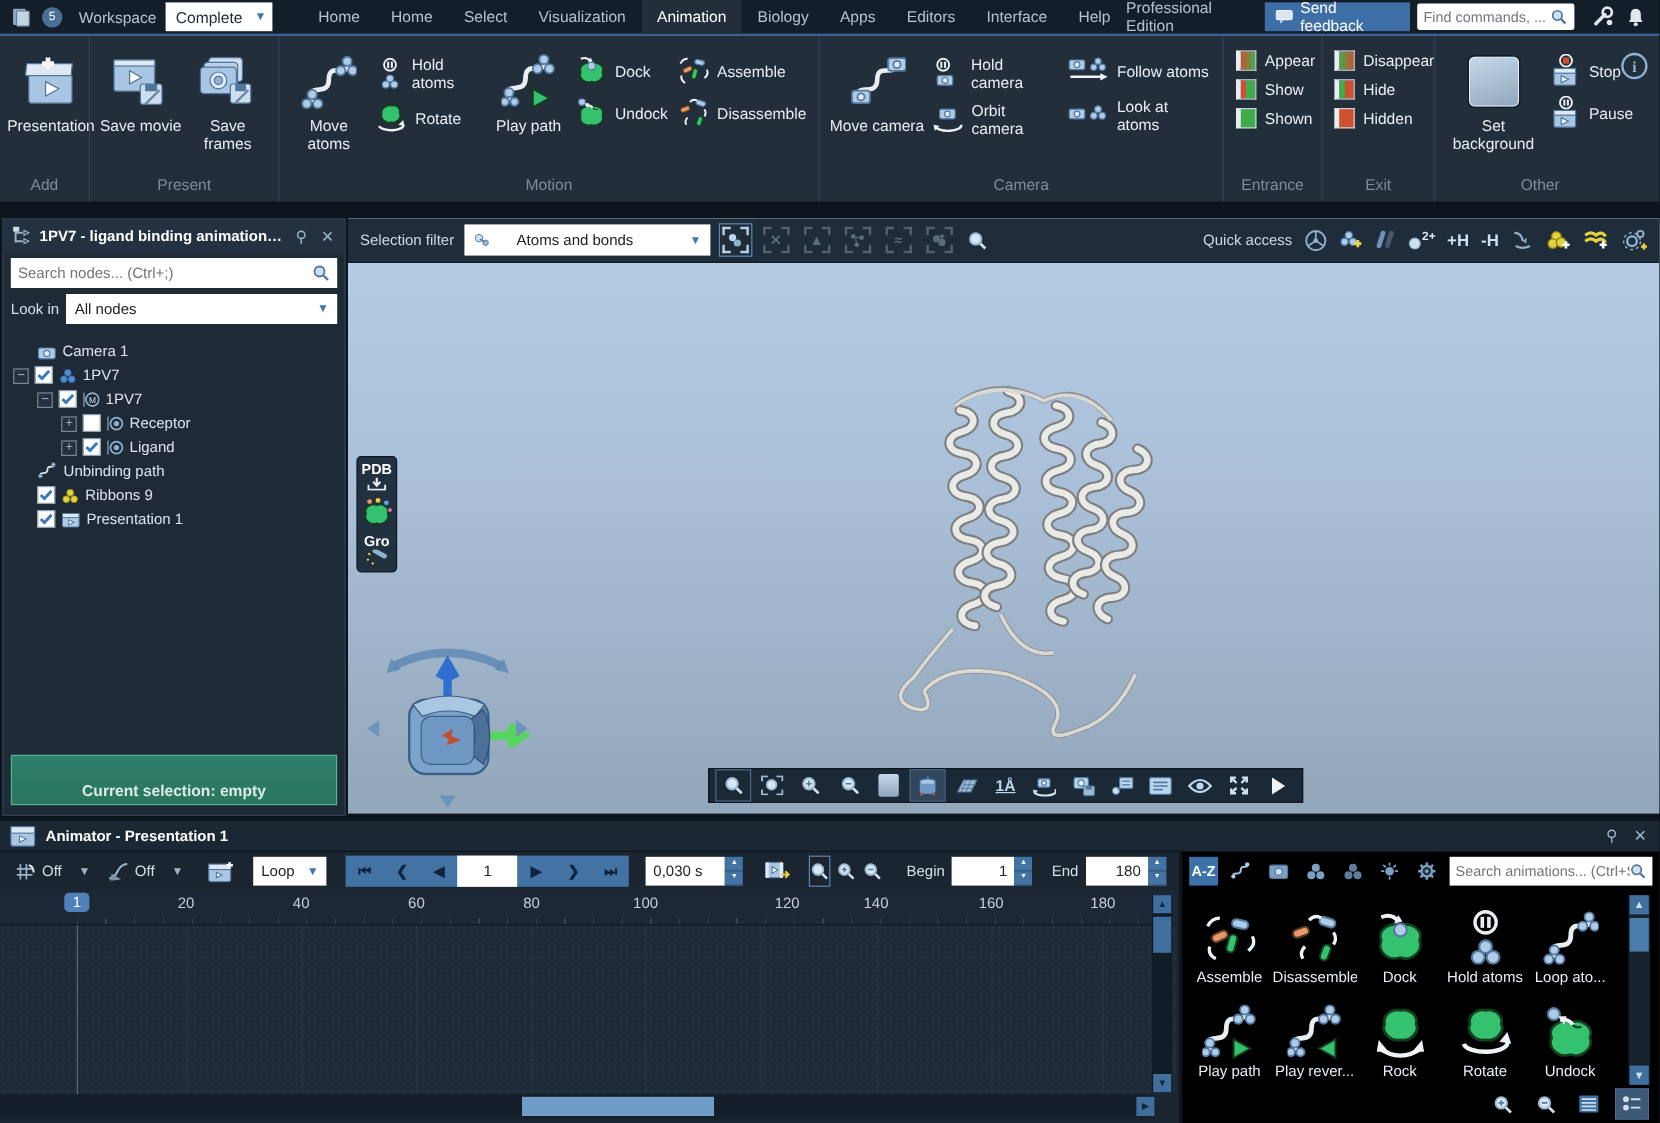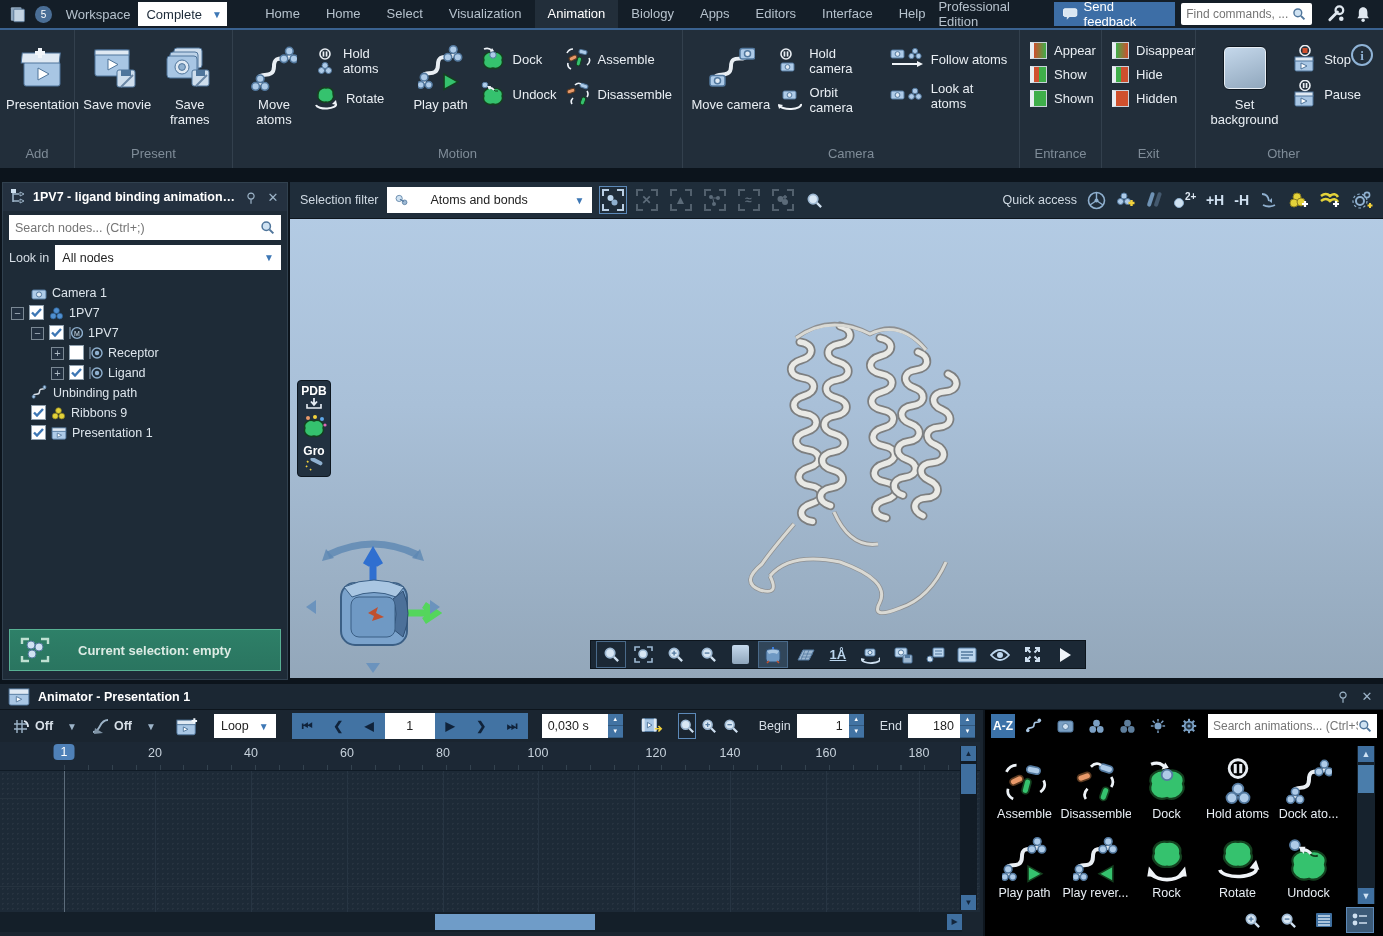--- a/index.html
+++ b/index.html
@@ -69,21 +69,21 @@
   .lookin-dd { flex:1; background:#fff; height:25px; display:flex; align-items:center;
     justify-content:space-between; padding:0 7px; font-size:12.5px; color:#222; }
   #tree { flex:1; padding-top:6px; position:relative; }
   .trow { display:flex; align-items:flex-end; height:20px; gap:5px; color:#dde5ec; font-size:12.5px; }
   .exp { width:13px; height:13px; border:1px solid #7a8894; color:#aebbc6; font-size:11px;
     line-height:11px; text-align:center; background:#223040; flex:none; }
   .cb { width:15px; height:15px; background:#fff; border:1px solid #8fa0ae; flex:none;
     display:flex; align-items:center; justify-content:center; }
   .sp { flex:none; display:inline-block; }
   .sel-bar { margin:0 6px 8px 6px; height:42px; background:linear-gradient(180deg,#2e8068,#2a7560);
-    border:1px solid #57b193; display:flex; align-items:center; gap:28px; padding:15px 10px; }
+    border:1px solid #57b193; display:flex; align-items:center; gap:6px; padding:15px 10px;flex-direction:column; }
   .sel-bar span { color:#dcebe4; font-size:13px; font-weight:bold; }
 
   
   #viewport { position:absolute; left:290px; top:10px; width:1093px; height:496px;
     background:linear-gradient(180deg,#b5cde6 0%,#a9c0d8 45%,#93a7ba 100%); overflow:hidden; }
   #vp-topbar { position:absolute; left:0; top:0; width:100%; height:37px; background:#1f2d3a;
     border-bottom:1px solid #0d151d; display:flex; align-items:center; padding:0 10px; gap:8px; }
   .vp-label { color:#cfd9e2; font-size:12.5px; }
   .filter-dd { background:#fff; width:205px; height:26px; display:flex; align-items:center;
     gap:22px; padding:0 7px; font-size:12.5px; color:#222; }
@@ -116,21 +116,21 @@
     color:#bcd6ee; font-size:13px; font-weight:bold; }
   .vb-ic.on { background:#31465a; outline:1px solid #4a6residue; outline:1px solid #4a6a8a; }
   .scale-1a { text-decoration:underline; font-size:13px; }
 
   
   #animator { position:absolute; left:0; top:684px; width:1383px; height:252px; background:#1a2530; }
   #an-title { height:26px; background:#1b2733; display:flex; align-items:center; gap:8px; padding:0 8px;
     border-bottom:1px solid #0d151d; }
   #an-title .t { color:#fff; font-size:12.5px; font-weight:bold; flex:1; }
   #an-controls { height:32px; display:flex; align-items:center; gap:6px; padding:0 0 0 12px; width:980px; }
-  .an-dd-mini { display:flex; align-items:center; gap:4px; color:#d7dfe7; font-size:12.5px;font-weight:bold; }
+  .an-dd-mini { display:flex; align-items:center; gap:4px; color:#d7dfe7; font-size:12.5px; }
   .loop-dd { background:#fff; width:74px; height:24px; display:flex; align-items:center;
     justify-content:space-between; padding:0 7px; font-size:12.5px; color:#222; }
   .play-cluster { display:flex; height:26px; background:#4273a3; align-items:center; }
   .pc-btn { width:31px; text-align:center; color:#10233a; font-size:12px; font-weight:bold; cursor:default; }
   .frame-field { width:50px; height:26px; background:#fff; color:#222; font-size:12.5px;
     display:flex; align-items:center; justify-content:center; }
   .wfield { background:#fff; height:24px; color:#222; font-size:12.5px; display:flex;
     align-items:center; padding:0 6px; }
   .spin { width:15px; height:24px; display:flex; flex-direction:column; }
   .spin div { flex:1; background:#4273a3; color:#fff; font-size:6px; text-align:center;
@@ -1264,21 +1264,21 @@
               <path d="M6,25 C2,15 15,24 15,14 C15,4 25,13 26,5" fill="none" stroke="#e9eef3" stroke-width="2.6" stroke-linecap="round"></path>
               <g fill="#aecbe8" stroke="#53799f">
                 <circle cx="25" cy="4" r="2.5"></circle>
                 <circle cx="21.5" cy="9" r="2.5"></circle>
                 <circle cx="28" cy="9" r="2.5"></circle>
                 <circle cx="6" cy="22" r="2.5"></circle>
                 <circle cx="3" cy="27" r="2.5"></circle>
                 <circle cx="9" cy="27" r="2.5"></circle>
               </g>
             </svg>
-          <span class="plabel">Dock ato...</span>
+          <span class="plabel">Loop ato...</span>
         </div>
         <div class="preset">
           <svg width="46" height="46" viewBox="0 0 30 30">
               <path d="M4,24 C0,14 13,23 13,13 C13,3 23,12 24,4" fill="none" stroke="#e9eef3" stroke-width="2.6" stroke-linecap="round"></path>
               <g fill="#aecbe8" stroke="#53799f">
                 <circle cx="23" cy="3" r="2.5"></circle>
                 <circle cx="19.5" cy="8" r="2.5"></circle>
                 <circle cx="26" cy="8" r="2.5"></circle>
                 <circle cx="4" cy="21" r="2.5"></circle>
                 <circle cx="1.8" cy="26" r="2.2"></circle>

